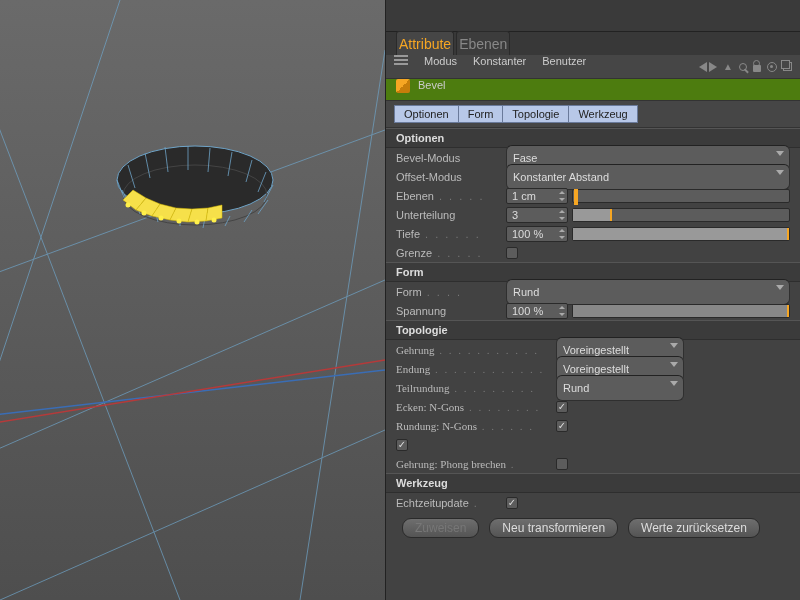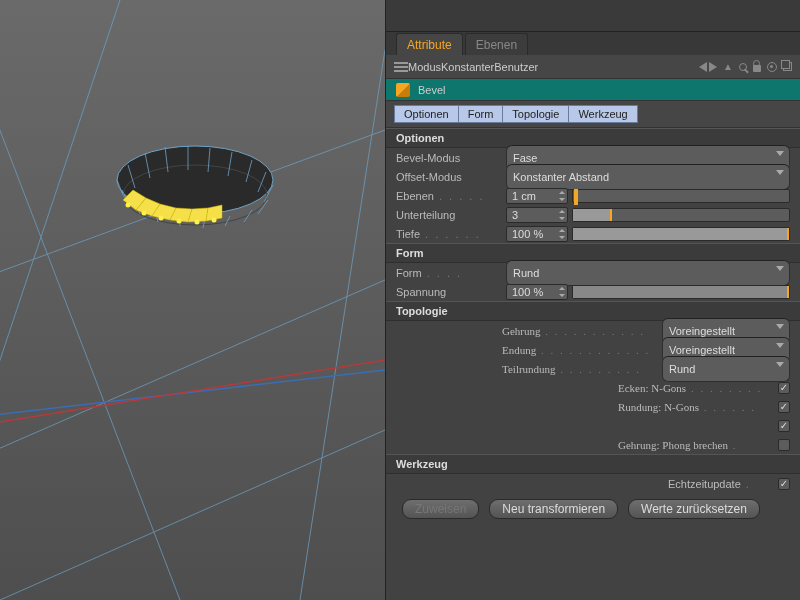--- a/index.html
+++ b/index.html
@@ -32,41 +32,40 @@
     border-bottom: 1px solid #222;
   }
   .tabs {
     display: flex;
     align-items: flex-end;
     height: 23px;
     padding-left: 10px;
     background: #383838;
   }
   .tab {
-    padding: 4px 10px 3px;
-    font-size: 12px;
+    padding: 4px 2px 3px;
+    font-size: 14px;
     color: #888;
     border: 1px solid #2a2a2a;
     border-bottom: none;
     background: #3c3c3c;
     margin-right: 2px;
     border-radius: 3px 3px 0 0;
   }
   .tab.active {
     color: #f6a623;
     background: #464646;
   }
   .menubar {
     display: flex;
-    align-items: center;
     height: 24px;
     padding: 0 8px;
     background: #464646;
     border-bottom: 1px solid #333;
-    gap: 0;
+    gap: 16px;
   }
   .menubar .mode-icon {
     width: 14px; height: 10px;
     display: flex; flex-direction: column; justify-content: space-between;
   }
   .menubar .mode-icon span {
     height: 2px; background: #999;
   }
   .menubar .menu-item { color: #ccc; }
   .menubar .right-icons {
@@ -81,24 +80,24 @@
   .nav-left { border-top:5px solid transparent; border-bottom:5px solid transparent; border-right:8px solid #888;}
   .nav-right { border-top:5px solid transparent; border-bottom:5px solid transparent; border-left:8px solid #888;}
   .ic { width:13px; height:13px; display:inline-block; }
   .ic-search { border:1.5px solid #888; border-radius:50%; width:8px; height:8px; position:relative;}
   .ic-search:after{content:""; position:absolute; width:5px; height:1.5px; background:#888; transform:rotate(45deg); bottom:-2px; right:-3px;}
   .ic-target { border:1.5px solid #888; border-radius:50%; width:10px; height:10px; position:relative;}
   .ic-target:after{content:"";position:absolute;width:3px;height:3px;background:#888;border-radius:50%;top:2px;left:2px;}
   .ic-lock { width:8px;height:7px;background:#888;border-radius:1px;position:relative;margin-top:4px;}
   .ic-lock:before{content:"";position:absolute;width:5px;height:5px;border:1.5px solid #888;border-radius:50%;top:-5px;left:0;}
   .objheader {
-    display: flex; align-items: center;
+    display: flex; 
     height: 22px;
     padding: 0 10px;
-    background: #0f766e;
+    background: #4d7c0f;
     border-bottom: 1px solid #333;
   }
   .objheader .cube-icon {
     width: 14px; height: 14px;
     background: linear-gradient(135deg,#f6a623 50%, #c77d0a 50%);
     margin-right: 8px;
     border-radius: 2px;
   }
   .subtabs {
     display: flex;
@@ -127,21 +126,20 @@
     font-weight: bold;
     color: #ddd;
     border-top: 1px solid #555;
     border-bottom: 1px solid #2e2e2e;
   }
   .row {
     display: flex;
     align-items: center;
     padding: 2px 10px;
     height: 19px;
-    justify-content: flex-end;
   }
   .row .lbl {
     width: 110px;
     color: #bbb;
     white-space: nowrap;
     overflow: hidden;
   }
   .row .lbl2 {
     width: 160px;
     color: #bbb;
@@ -407,20 +405,24 @@
           <span>100 %</span>
           <span class="spin">
             <span class="up"></span>
             <span class="dn"></span>
           </span>
         </div>
       <div class="slider">
           <div class="fill" style="width:100%;"></div>
         </div>
     </div>
+    <div class="row">
+      <span class="lbl"><span>Grenze</span><span class="dots"> . . . . .</span></span>
+      <span class="chk"></span>
+    </div>
 
     <div class="section-head">Form</div>
     <div class="row">
       <span class="lbl"><span>Form</span><span class="dots"> . . . .</span></span>
       <div class="dropdown">
           <span>Rund</span>
         </div>
     </div>
     <div class="row">
       <span class="lbl">Spannung</span>

